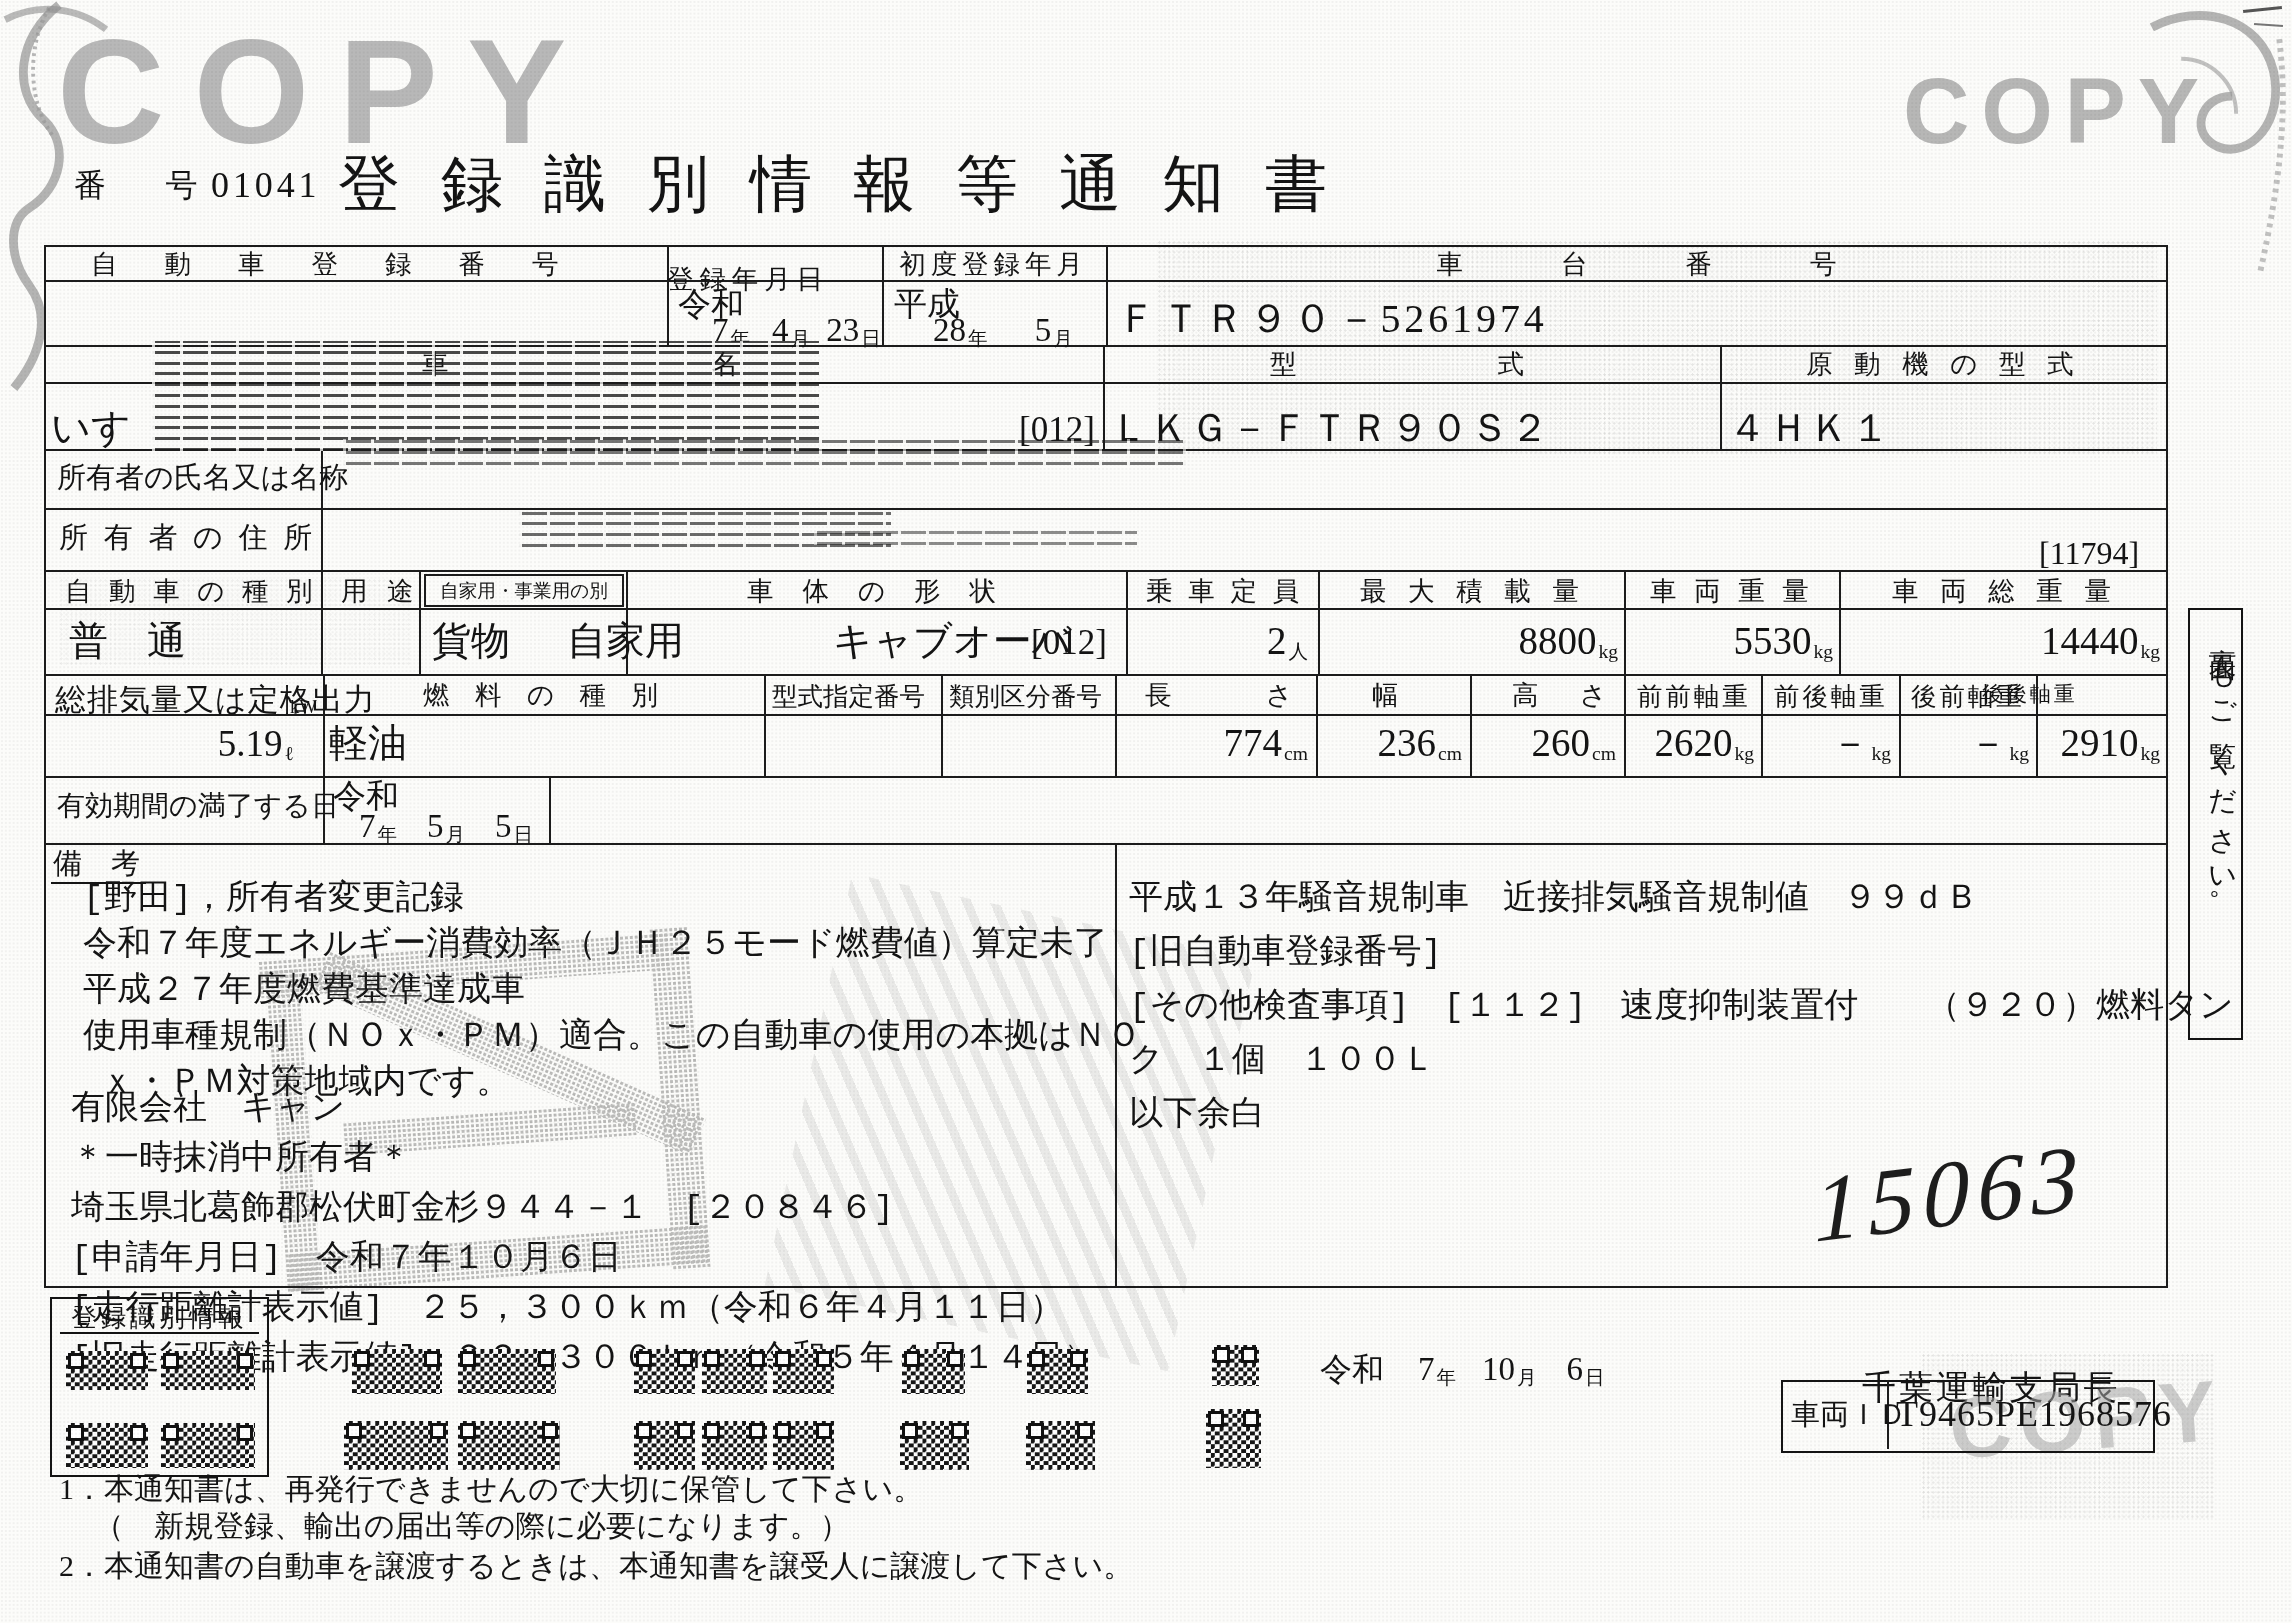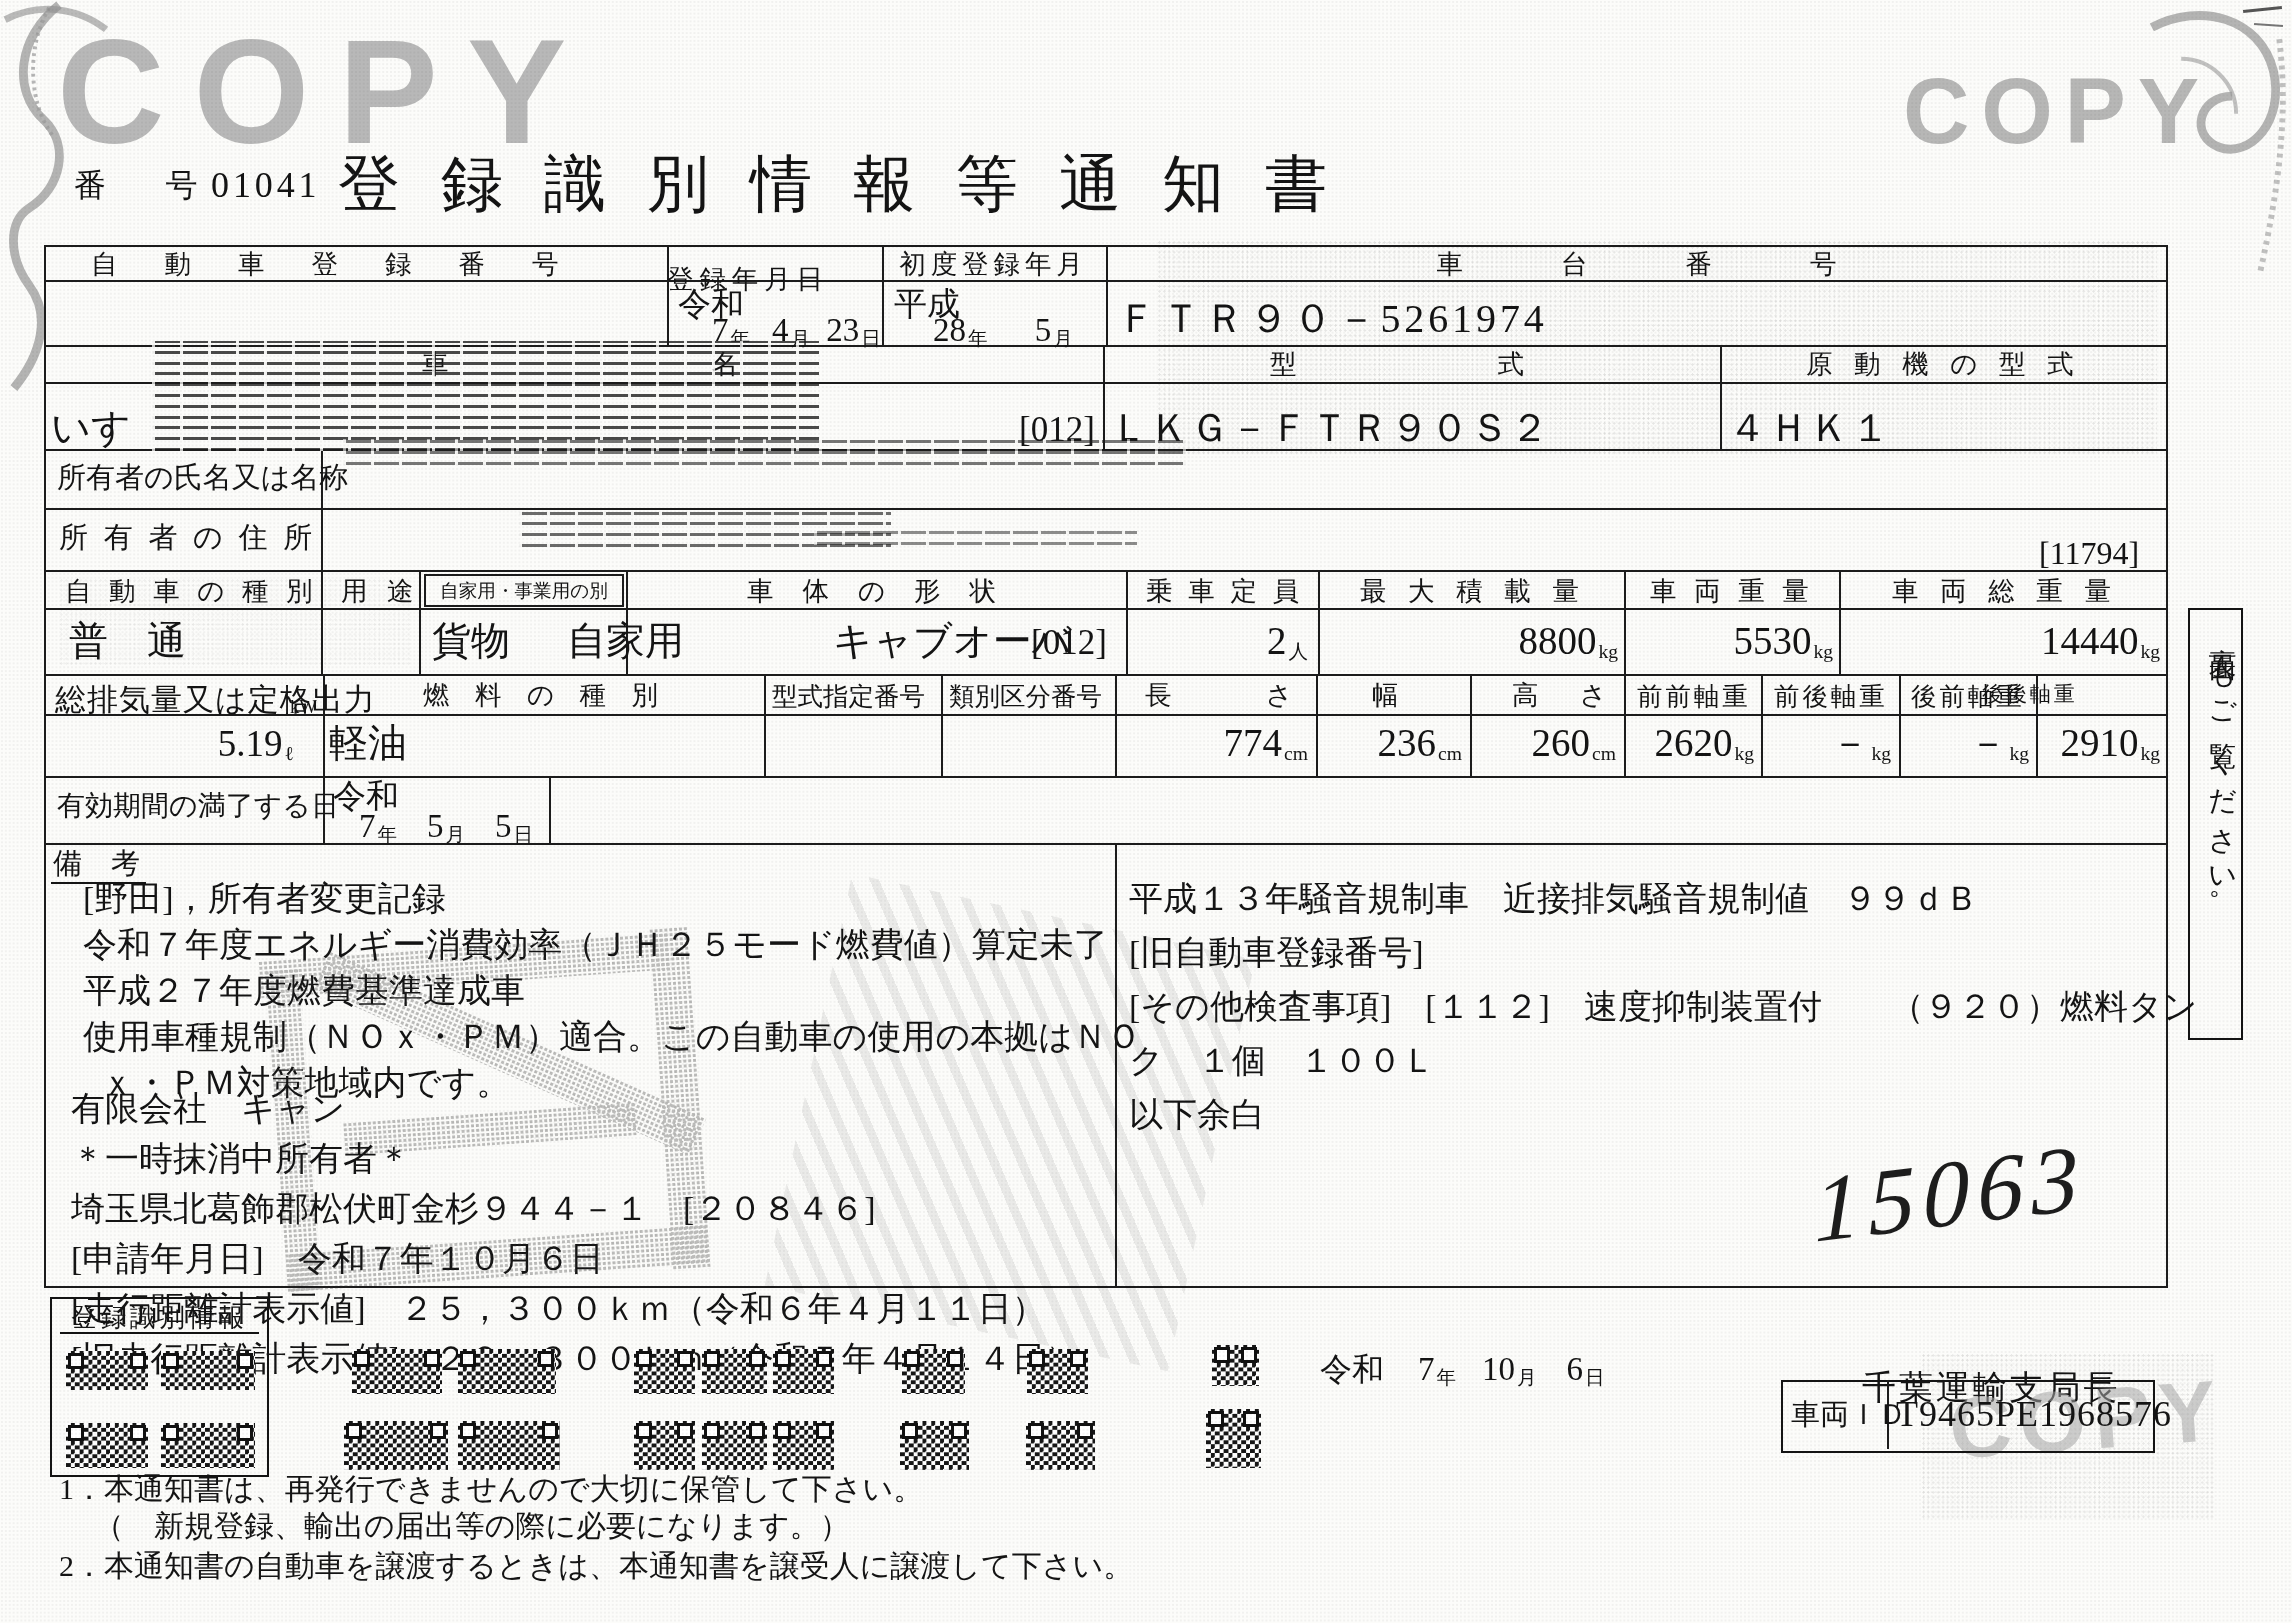--- a/index.html
+++ b/index.html
@@ -25,21 +25,21 @@
   .noise{position:absolute;pointer-events:none;
       background-image:radial-gradient(rgba(20,20,20,.55) 28%,transparent 32%);background-size:4.9px 4.9px;}
   .grain{position:absolute;inset:0;pointer-events:none;opacity:.045;
       background-image:radial-gradient(#000 30%,transparent 34%);background-size:3.9px 3.9px;}
   .streak{position:absolute;pointer-events:none;
       background-image:repeating-linear-gradient(55deg,rgba(0,0,0,.5) 0 8.8px,transparent 8.8px 25.5px);}
   .rightbox{position:absolute;border:2px solid #141414;writing-mode:vertical-rl;
       font-size:28px;letter-spacing:7.8px;padding-top:15.7px;text-align:left;}
   .idbox{position:absolute;border:2.9px solid #141414;background:transparent;}
   .note{font-size:30px;}
-  .remk{font-size:34px;}
+  .remk{font-size:34px;font-family:Liberation Mono, monospace;}
   .remk div{white-space:nowrap;}
 </style>
 </head>
 <body>
 
 <div class="page">
 
   <svg class="t" style="left:0;top:0" width="118" height="392" viewBox="0 0 120 400">
     <path d="M60,5 C18,38 12,92 44,122 C72,148 62,192 30,212 C8,226 8,262 30,292 C52,322 42,362 14,396" stroke="#8d8d8d" stroke-width="9" fill="none" opacity="0.65"></path>
     <path d="M50,8 C25,50 30,110 55,140" stroke="#9a9a9a" stroke-width="4" fill="none" stroke-dasharray="3,4" opacity="0.7"></path>

